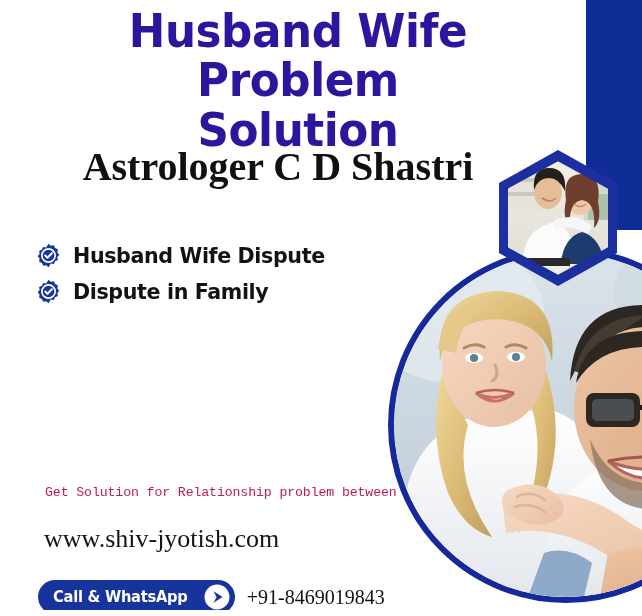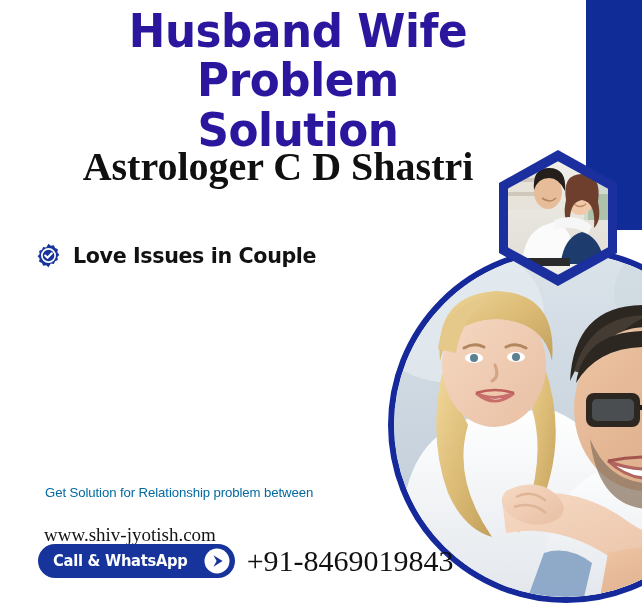--- a/index.html
+++ b/index.html
@@ -94,44 +94,44 @@
     transform: scaleX(0.96);
     transform-origin: left center;
   }
 
   
   .desc {
     position: absolute;
     left: 45px;
     top: 483px;
     z-index: 6;
-    color: #0369a1;
-    font-family: Liberation Sans, sans-serif;
+    color: #be185d;
+    font-family: Liberation Mono, monospace;
     font-size: 13.2px;
     line-height: 1.55;
     letter-spacing: -0.1px;
   }
   .desc span { display: block; }
 
   .url {
     position: absolute;
     left: 44px;
     top: 524px;
     z-index: 6;
     color: #141414;
     font-family: "Liberation Serif", serif;
-    font-size: 19px;
+    font-size: 26px;
     letter-spacing: 0px;
   }
 
   
   .cta-row {
     position: absolute;
     left: 38px;
-    top: 544px;
+    top: 580px;
     z-index: 7;
     display: flex;
     align-items: center;
   }
   .cta-pill {
     display: flex;
     align-items: center;
     background: #16349c;
     border-radius: 22px;
     height: 34px;
@@ -151,21 +151,21 @@
     width: 28px;
     height: 28px;
     margin-left: 8px;
     flex: 0 0 28px;
     display: block;
   }
   .phone {
     margin-left: 12px;
     color: #111111;
     font-family: "Liberation Serif", serif;
-    font-size: 30px;
+    font-size: 20px;
     letter-spacing: 0px;
     white-space: nowrap;
   }
 
   
   .photo-circle {
     position: absolute;
     left: 388px;
     top: 247px;
     width: 356px;
@@ -332,21 +332,29 @@
 
   <div class="subtitle">Astrologer C D Shastri</div>
 
   <ul class="checklist">
     <li class="check-item">
       <svg class="badge-icon" viewBox="0 0 24 24">
         <path d="M12 0.8l2.2 1.9 2.9-.5 1.2 2.7 2.7 1.2-.5 2.9 1.9 2.2-1.9 2.2.5 2.9-2.7 1.2-1.2 2.7-2.9-.5L12 23.2l-2.2-1.9-2.9.5-1.2-2.7-2.7-1.2.5-2.9L1.6 12.8 3.5 10.6 3 7.7l2.7-1.2L6.9 3.8l2.9.5z" fill="#16349c"></path>
         <circle cx="12" cy="12" r="6.4" fill="none" stroke="#ffffff" stroke-width="1.6"></circle>
         <path d="M8.9 12.1l2.1 2.1 4.2-4.3" fill="none" stroke="#ffffff" stroke-width="2" stroke-linecap="round" stroke-linejoin="round"></path>
       </svg>
-      <span class="check-label">Love Issues in Couple</span>
+      <span class="check-label">Husband Wife Dispute</span>
+    </li>
+    <li class="check-item">
+      <svg class="badge-icon" viewBox="0 0 24 24">
+        <path d="M12 0.8l2.2 1.9 2.9-.5 1.2 2.7 2.7 1.2-.5 2.9 1.9 2.2-1.9 2.2.5 2.9-2.7 1.2-1.2 2.7-2.9-.5L12 23.2l-2.2-1.9-2.9.5-1.2-2.7-2.7-1.2.5-2.9L1.6 12.8 3.5 10.6 3 7.7l2.7-1.2L6.9 3.8l2.9.5z" fill="#16349c"></path>
+        <circle cx="12" cy="12" r="6.4" fill="none" stroke="#ffffff" stroke-width="1.6"></circle>
+        <path d="M8.9 12.1l2.1 2.1 4.2-4.3" fill="none" stroke="#ffffff" stroke-width="2" stroke-linecap="round" stroke-linejoin="round"></path>
+      </svg>
+      <span class="check-label">Dispute in Family</span>
     </li>
   </ul>
 
   <div class="desc">
     <span>Get Solution for Relationship problem between</span>
   </div>
 
   <div class="url">www.shiv-jyotish.com</div>
 
   <div class="cta-row">

